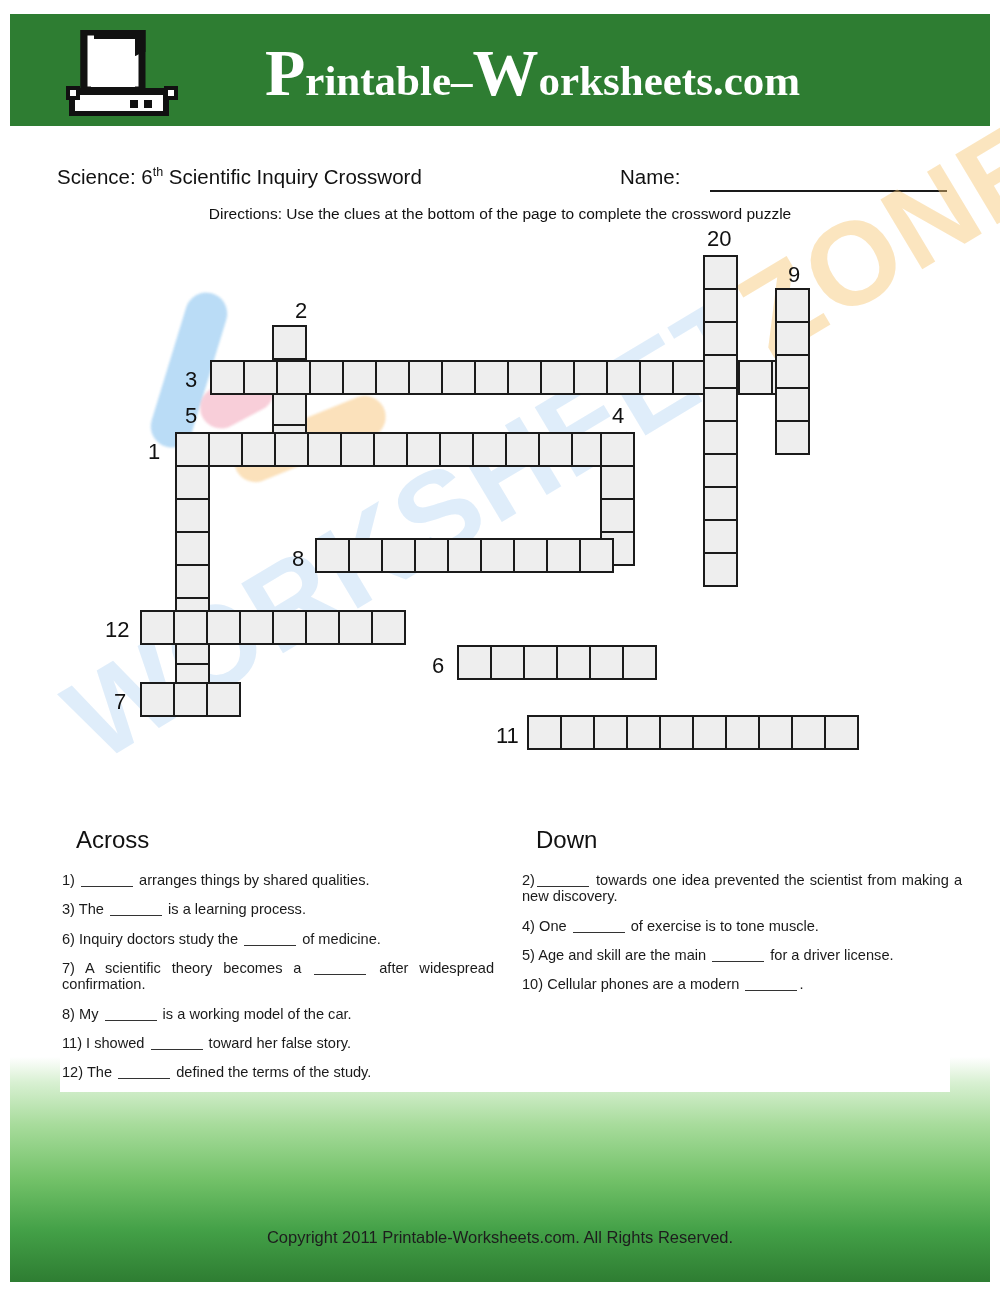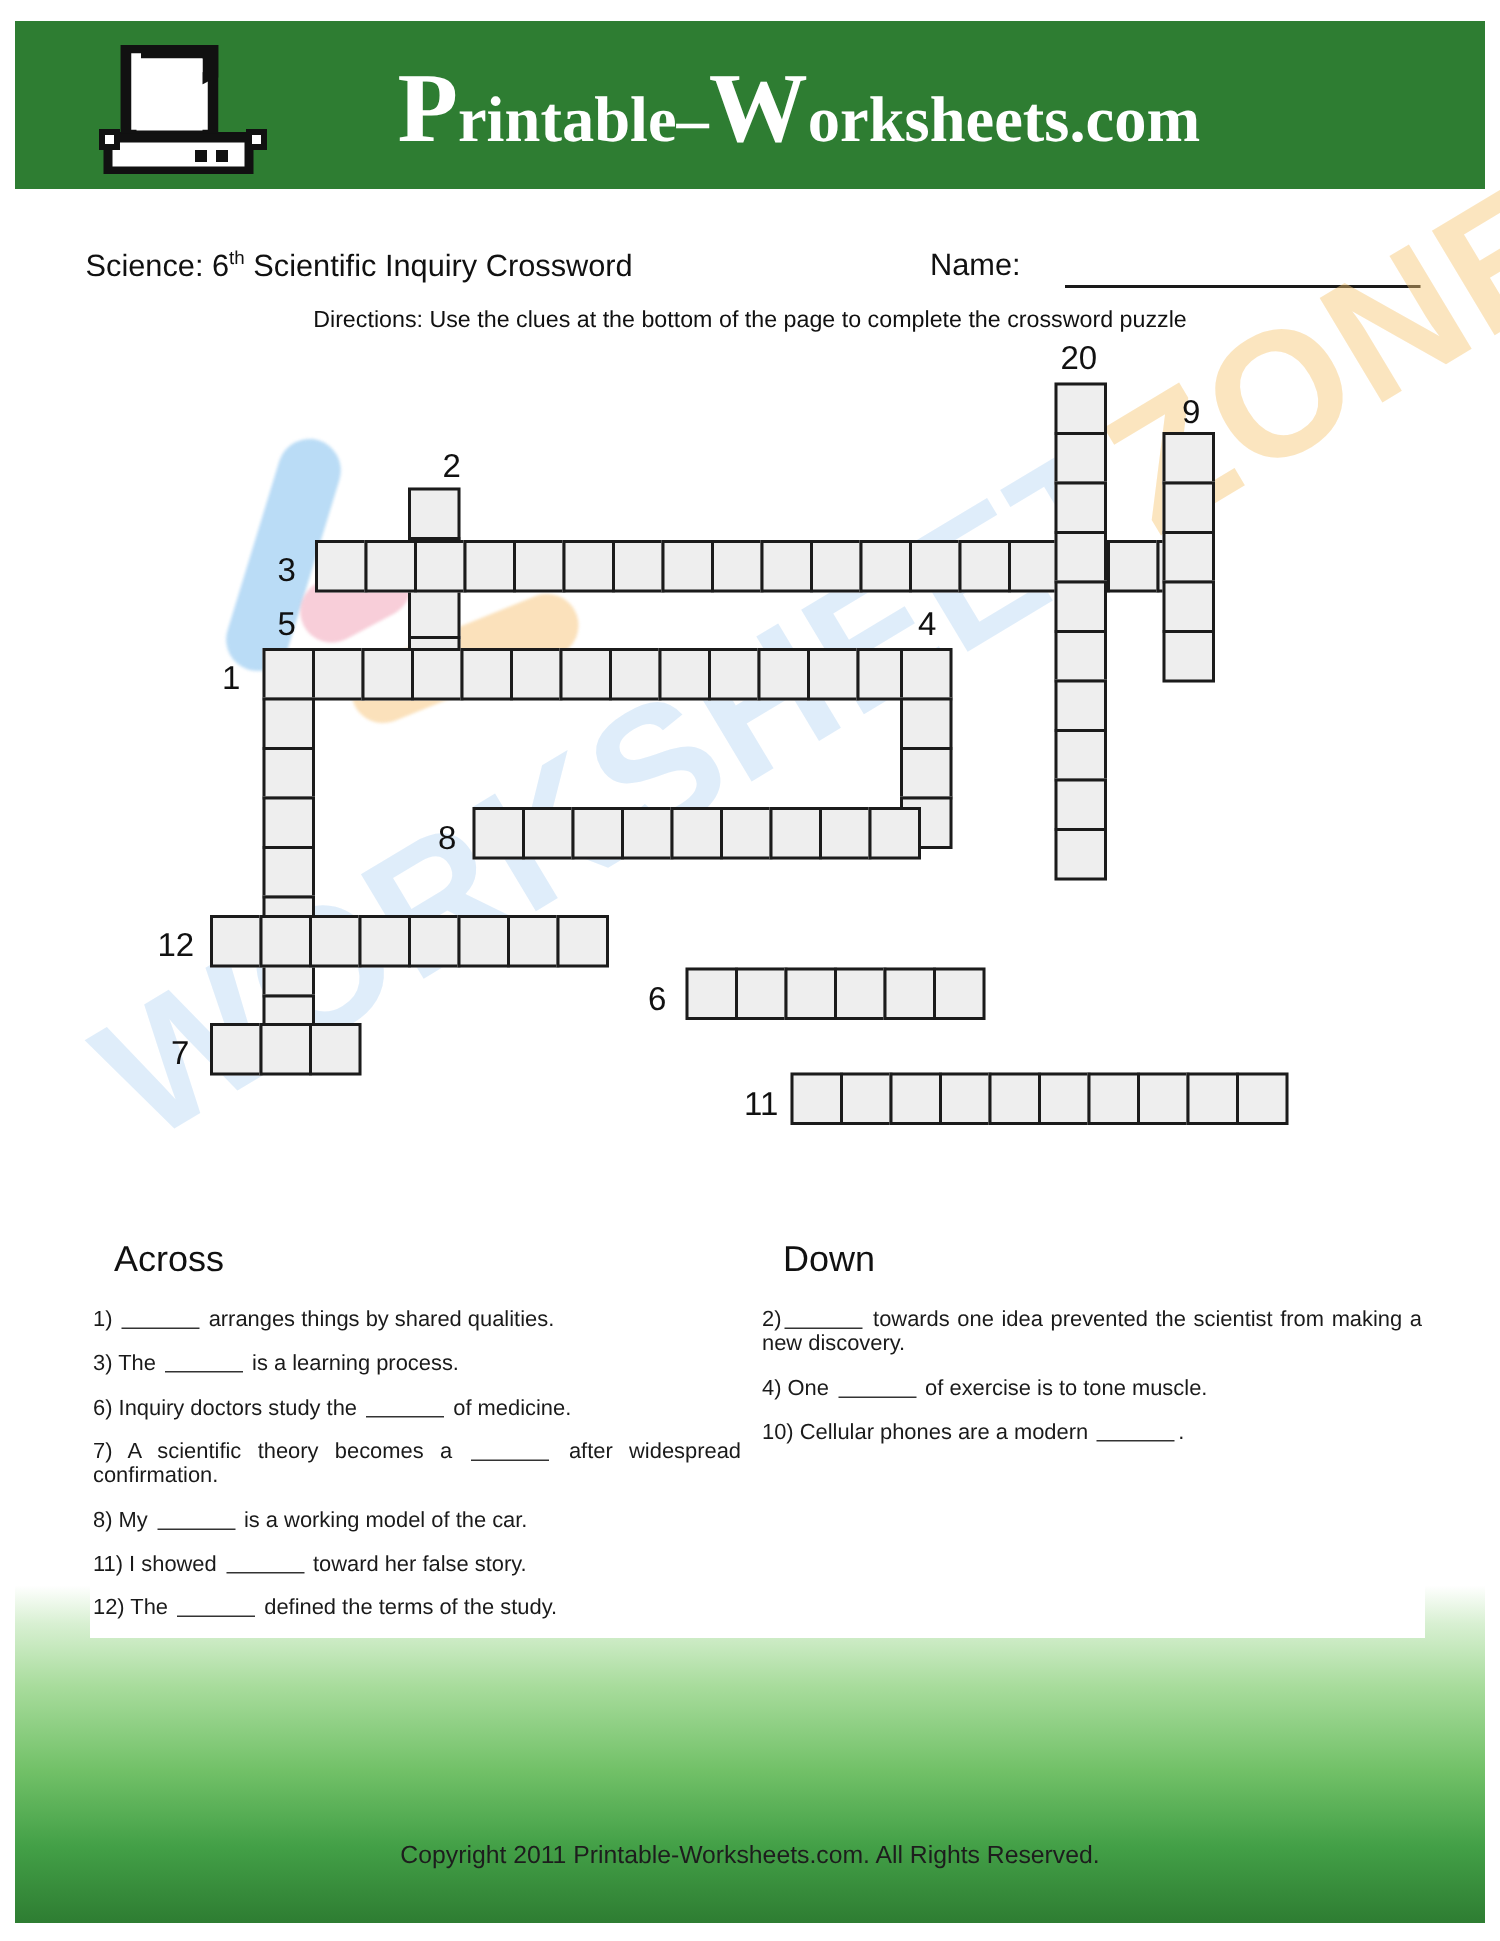--- a/index.html
+++ b/index.html
@@ -151,21 +151,21 @@
 
   
   #clues {
     position: absolute;
     left: 62px; top: 826px;
     width: 885px;
     z-index: 3;
   }
   .clue-col { position: absolute; top: 0; }
   #col-across { left: 0px;  width: 432px; }
-  #col-down   { left: 446px; width: 440px; }
+  #col-down   { left: 460px; width: 440px; }
   .clue-heading {
     font-size: 24px;
     color: #111111;
     margin: 0 0 18px 14px;
     font-weight: normal;
   }
   .clue-item {
     font-size: 14.6px;
     color: #1a1a1a;
     line-height: 1.12;
@@ -376,20 +376,21 @@
           <p class="clue-item"><span>8)</span><span> My </span><span class="blank"></span><span> is a working model of the car.</span></p>
           <p class="clue-item"><span>11)</span><span> I showed </span><span class="blank"></span><span> toward her false story.</span></p>
           <p class="clue-item last"><span>12)</span><span> The </span><span class="blank"></span><span> defined the terms of the study.</span></p>
         </div>
     </div>
     <div class="clue-col" id="col-down">
       <h2 class="clue-heading">Down</h2>
       <div id="down-list">
           <p class="clue-item"><span>2)</span><span></span><span class="blank"></span><span> towards one idea prevented the scientist from making a new discovery.</span></p>
           <p class="clue-item"><span>4)</span><span> One </span><span class="blank"></span><span> of exercise is to tone muscle.</span></p>
+          <p class="clue-item"><span>5)</span><span> Age and skill are the main </span><span class="blank"></span><span> for a driver license.</span></p>
           <p class="clue-item last"><span>10)</span><span> Cellular phones are a modern </span><span class="blank"></span><span>.</span></p>
         </div>
     </div>
   </div>
 
   <div id="footer-text">Copyright 2011 Printable-Worksheets.com. All Rights Reserved.</div>
 
 </div>
 
 </body></html>

